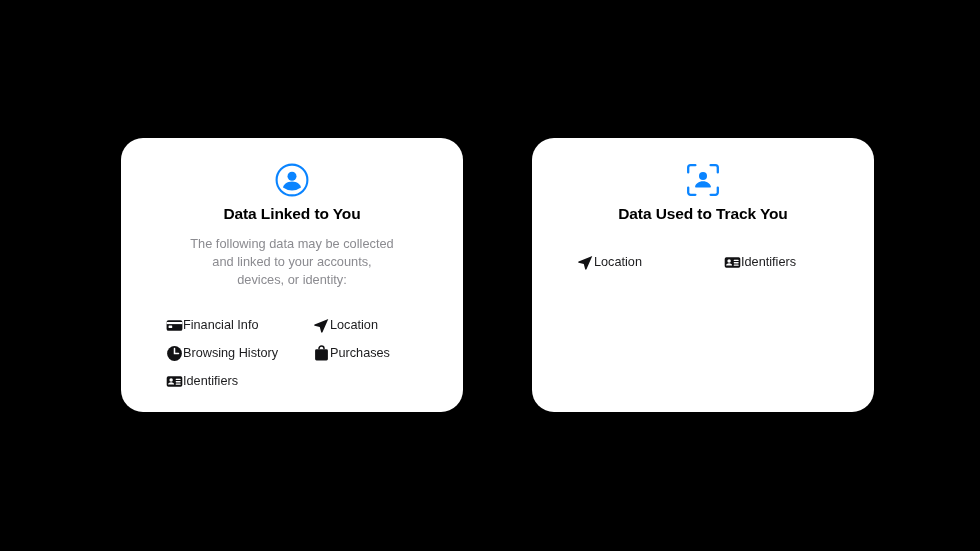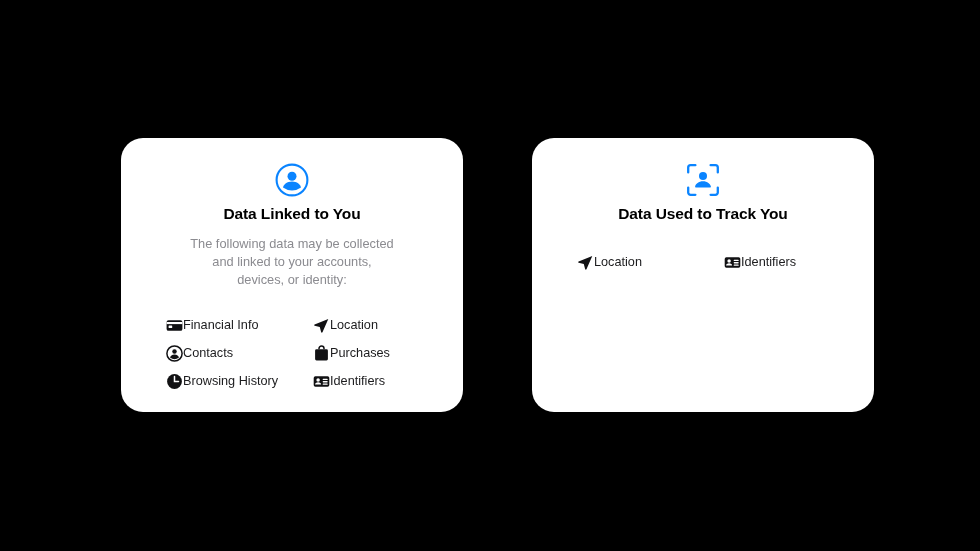--- a/index.html
+++ b/index.html
@@ -141,49 +141,39 @@
 
         <div class="cat-item">
           <span class="cat-icon">
             <svg viewBox="0 0 17 17" width="17" height="17" xmlns="http://www.w3.org/2000/svg">
               <path d="M15.3 1.9 1.6 7.4c-0.6 0.25-0.55 1.1 0.07 1.27l5.1 1.42 1.42 5.1c0.17 0.62 1.02 0.67 1.27 0.07L15.3 1.9z" fill="#111113"></path>
             </svg>
           </span>
           <span class="cat-label">Location</span>
         </div>
 
-        <div class="cat-item">
-          <span class="cat-icon">
-            <svg viewBox="0 0 17 17" width="17" height="17" xmlns="http://www.w3.org/2000/svg">
-              <circle cx="8.5" cy="8.5" r="7.6" fill="none" stroke="#111113" stroke-width="1.5"></circle>
-              <circle cx="8.5" cy="6.6" r="2.25" fill="#111113"></circle>
-              <path d="M8.5 9.4c-2.5 0-4.2 1.5-4.5 3.05a7.5 7.5 0 0 0 9.0 0C12.7 10.9 11.0 9.4 8.5 9.4z" fill="#111113"></path>
-            </svg>
-          </span>
-          <span class="cat-label">Contacts</span>
+
+        <div class="cat-item">
+          <span class="cat-icon">
+            <svg viewBox="0 0 17 17" width="17" height="17" xmlns="http://www.w3.org/2000/svg">
+              <circle cx="8.5" cy="8.5" r="7.4" fill="#111113"></circle>
+              <path d="M8.5 3.6v4.9h4.0" fill="none" stroke="#ffffff" stroke-width="1.5" stroke-linecap="round"></path>
+            </svg>
+          </span>
+          <span class="cat-label">Browsing History</span>
         </div>
 
         <div class="cat-item">
           <span class="cat-icon">
             <svg viewBox="0 0 17 17" width="17" height="17" xmlns="http://www.w3.org/2000/svg">
               <path d="M6.0 4.3V3.6a2.5 2.5 0 0 1 5.0 0v0.7" fill="none" stroke="#111113" stroke-width="1.5"></path>
               <rect x="2.1" y="4.3" width="12.8" height="11.2" rx="1.4" fill="#111113"></rect>
             </svg>
           </span>
           <span class="cat-label">Purchases</span>
-        </div>
-
-        <div class="cat-item">
-          <span class="cat-icon">
-            <svg viewBox="0 0 17 17" width="17" height="17" xmlns="http://www.w3.org/2000/svg">
-              <circle cx="8.5" cy="8.5" r="7.4" fill="#111113"></circle>
-              <path d="M8.5 3.6v4.9h4.0" fill="none" stroke="#ffffff" stroke-width="1.5" stroke-linecap="round"></path>
-            </svg>
-          </span>
-          <span class="cat-label">Browsing History</span>
         </div>
 
         <div class="cat-item">
           <span class="cat-icon">
             <svg viewBox="0 0 17 17" width="17" height="17" xmlns="http://www.w3.org/2000/svg">
               <rect x="0.7" y="3.3" width="15.6" height="10.4" rx="1.7" fill="#111113"></rect>
               <circle cx="5.1" cy="7.1" r="1.75" fill="#ffffff"></circle>
               <path d="M5.1 9.3c-1.8 0-2.9 1.0-3.05 2.2h6.1C8.0 10.3 6.9 9.3 5.1 9.3z" fill="#ffffff"></path>
               <rect x="9.7" y="5.8" width="5.0" height="1.3" rx="0.55" fill="#ffffff"></rect>
               <rect x="9.7" y="8.1" width="5.0" height="1.3" rx="0.55" fill="#ffffff"></rect>

